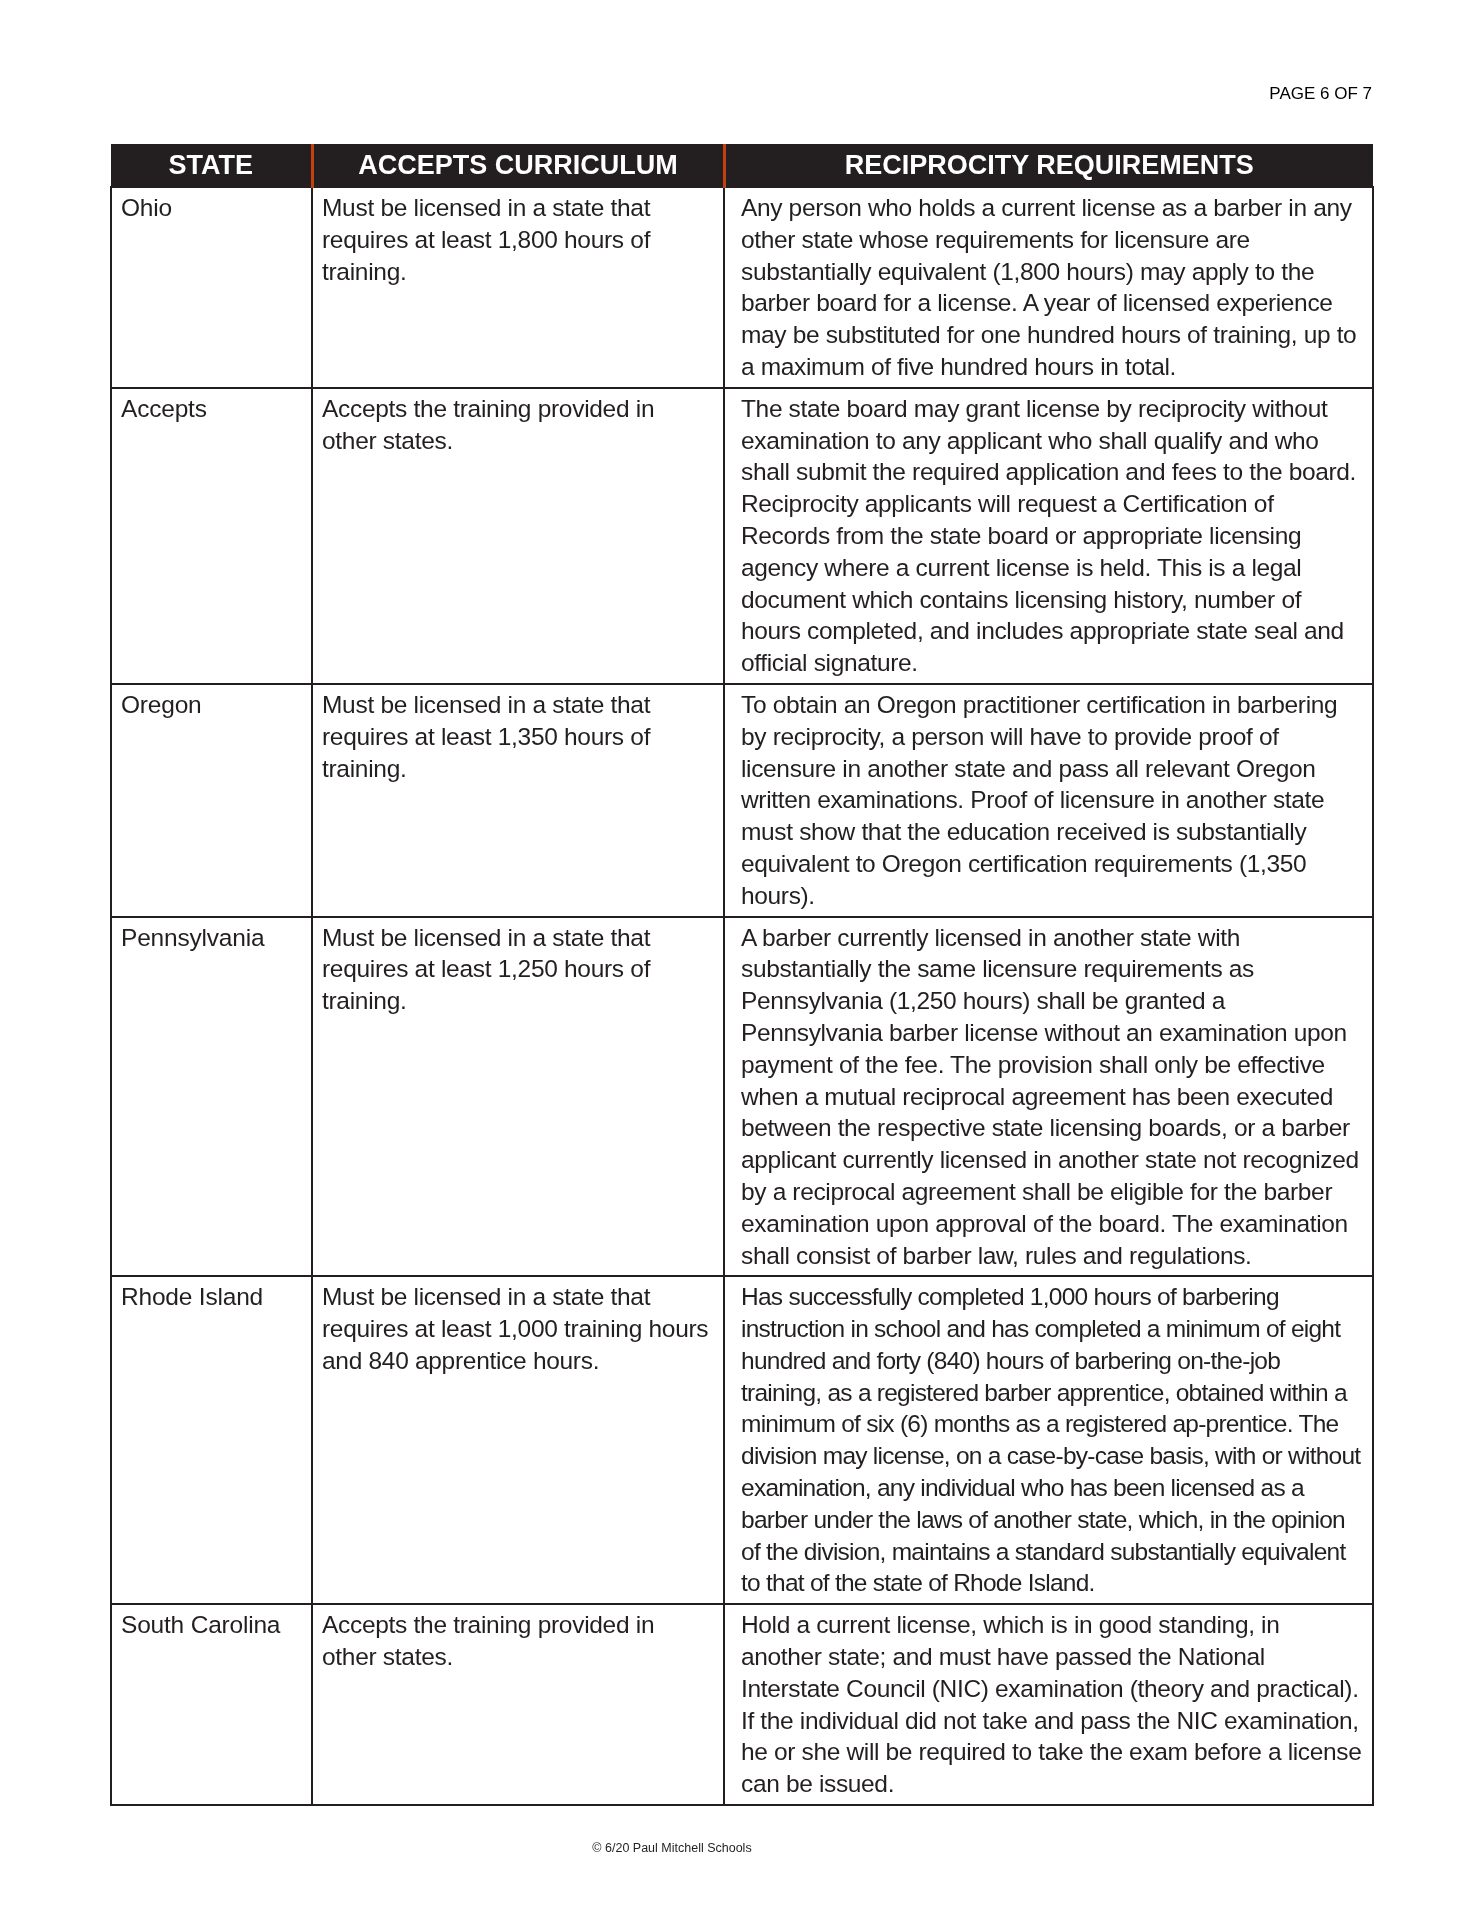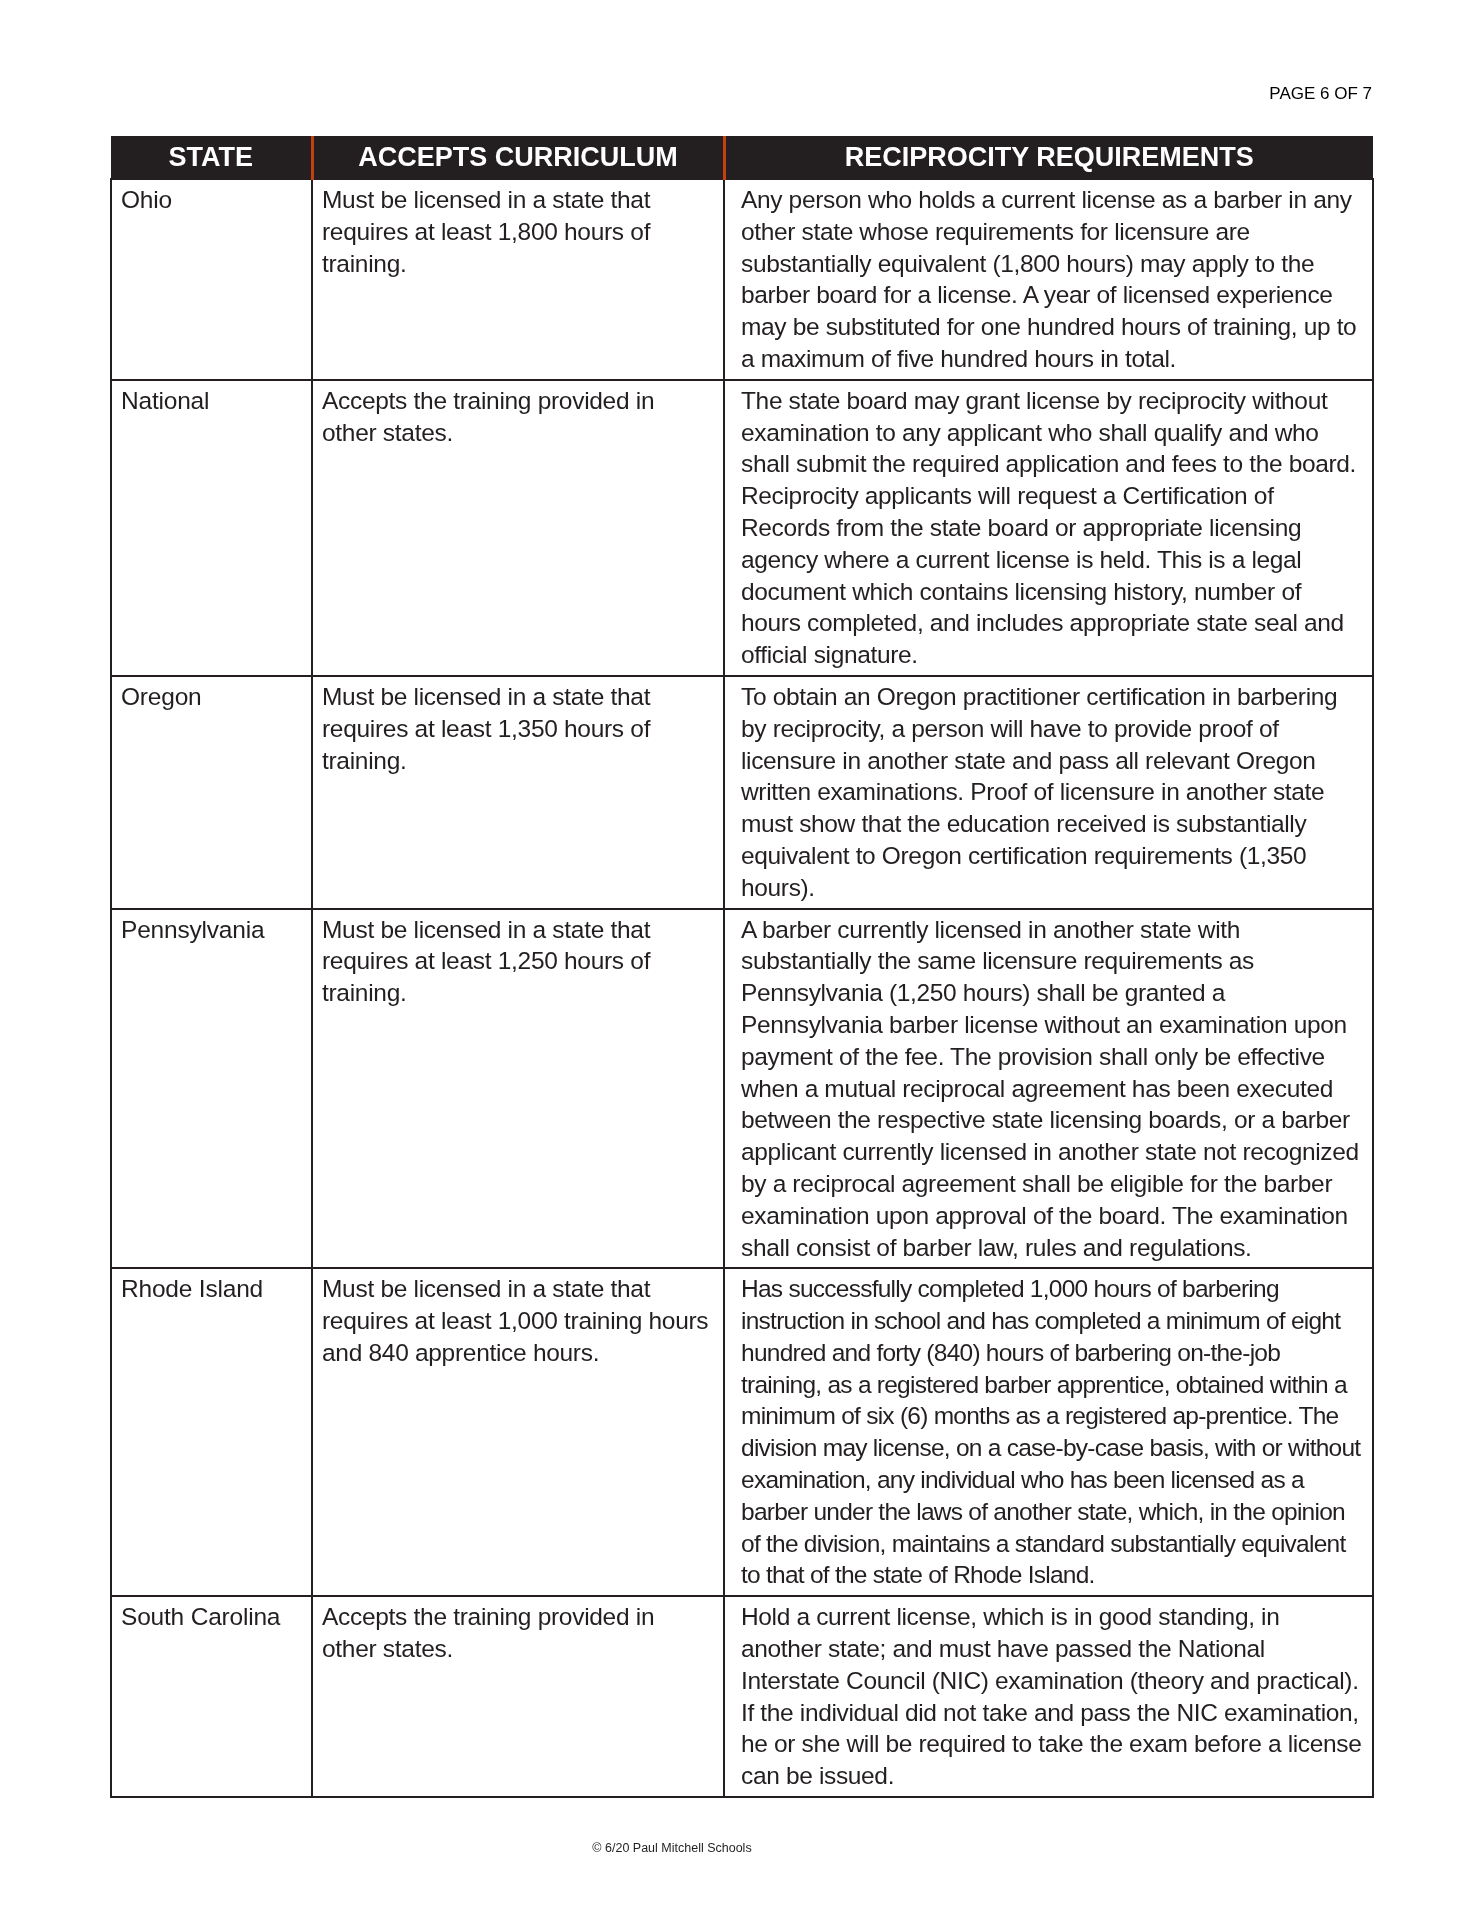--- a/index.html
+++ b/index.html
@@ -19,21 +19,21 @@
     position: absolute;
     top: 84px;
     right: 112px;
     font-size: 17px;
     letter-spacing: 0px;
     color: #000000;
   }
   .table {
     position: absolute;
     left: 110px;
-    top: 136px;
+    top: 144px;
     width: 1262px;
     border-collapse: collapse;
     table-layout: fixed;
   }
   .table th {
     background: #231f20;
     color: #ffffff;
     font-weight: bold;
     font-size: 27px;
     height: 42px;
@@ -92,21 +92,21 @@
       <th>RECIPROCITY REQUIREMENTS</th>
     </tr>
   </thead>
   <tbody>
     <tr style="height:198px;margin-left:24px;">
       <td class="state">Ohio</td>
       <td class="curr">Must be licensed in a state that requires at least 1,800 hours of training.</td>
       <td class="req">Any person who holds a current license as a barber in any other state whose requirements for licensure are substantially equivalent (1,800 hours) may apply to the barber board for a license. A year of licensed experience may be substituted for one hundred hours of training, up to a maximum of five hundred hours in total.</td>
     </tr>
     <tr style="height:296px;">
-      <td class="state">National</td>
+      <td class="state">Accepts</td>
       <td class="curr">Accepts the training provided in other states.</td>
       <td class="req">The state board may grant license by reciprocity without examination to any applicant who shall qualify and who shall submit the required application and fees to the board. Reciprocity applicants will request a Certification of Records from the state board or appropriate licensing agency where a current license is held. This is a legal document which contains licensing history, number of hours completed, and includes appropriate state seal and official signature.</td>
     </tr>
     <tr style="height:232px;">
       <td class="state">Oregon</td>
       <td class="curr">Must be licensed in a state that requires at least 1,350 hours of training.</td>
       <td class="req">To obtain an Oregon practitioner certification in barbering by reciprocity, a person will have to provide proof of licensure in another state and pass all relevant Oregon written examinations. Proof of licensure in another state must show that the education received is substantially equivalent to Oregon certification requirements (1,350 hours).</td>
     </tr>
     <tr style="height:321px;">
       <td class="state">Pennsylvania</td>

